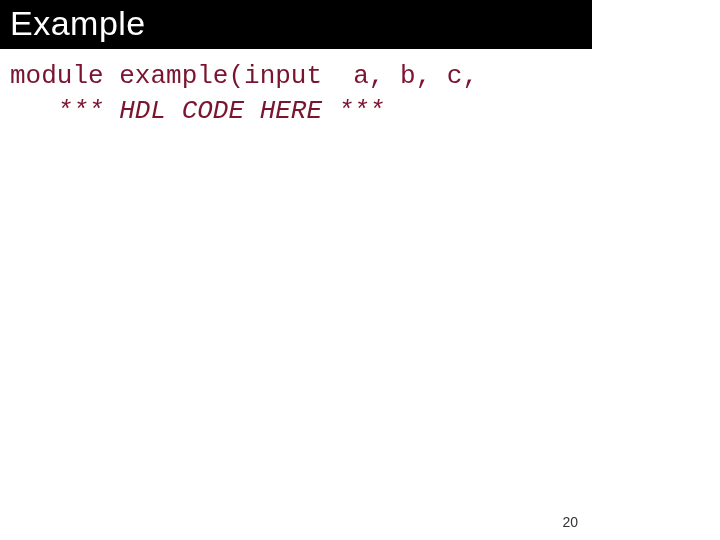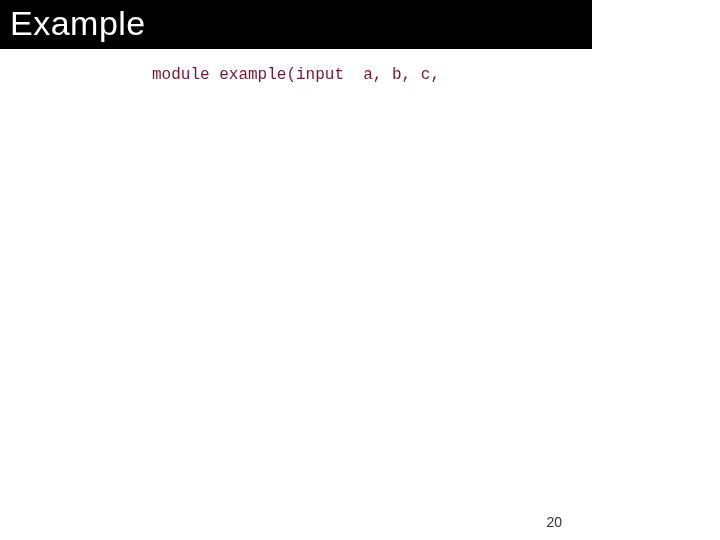--- a/index.html
+++ b/index.html
@@ -1,28 +1,29 @@
 <!DOCTYPE html>
 <html><head>
 <meta charset="utf-8">
 <style>
   * { margin: 0; padding: 0; box-sizing: border-box; }
   html, body { width: 720px; height: 540px; background: #ffffff; font-family: Arial, Helvetica, sans-serif; overflow: hidden; }
   .slide { position: relative; width: 592px; height: 540px; }
   .title-bar { background: #000000; color: #ffffff; padding: 4px 10px 6px 10px; }
   .title-bar h1 { font-size: 34px; font-weight: 400; letter-spacing: 0.5px; }
-  .code-block { padding: 16px 10px 0 10px; font-family: "Courier New", Courier, monospace; font-size: 16px; line-height: 1.35; color: #7a1430; text-align: center; }
+  .code-block { padding: 10px 10px 0 10px; font-family: "Courier New", Courier, monospace; font-size: 26px; line-height: 1.35; color: #7a1430; }
   .code-line { white-space: pre; }
   .italic { font-style: italic; }
-  .page-num { position: absolute; right: 30px; bottom: 10px; font-size: 14px; color: #333; }
+  .page-num { position: absolute; right: 14px; bottom: 10px; font-size: 14px; color: #333; }
 </style>
 </head>
 <body>
 
 <div class="slide">
   <div class="title-bar">
     <h1>Example</h1>
   </div>
   <div class="code-block">
     <div class="code-line">module example(input  a, b, c,</div>
+    <div class="code-line italic">   *** HDL CODE HERE ***</div>
   </div>
   <div class="page-num">20</div>
 </div>
 
 </body></html>

